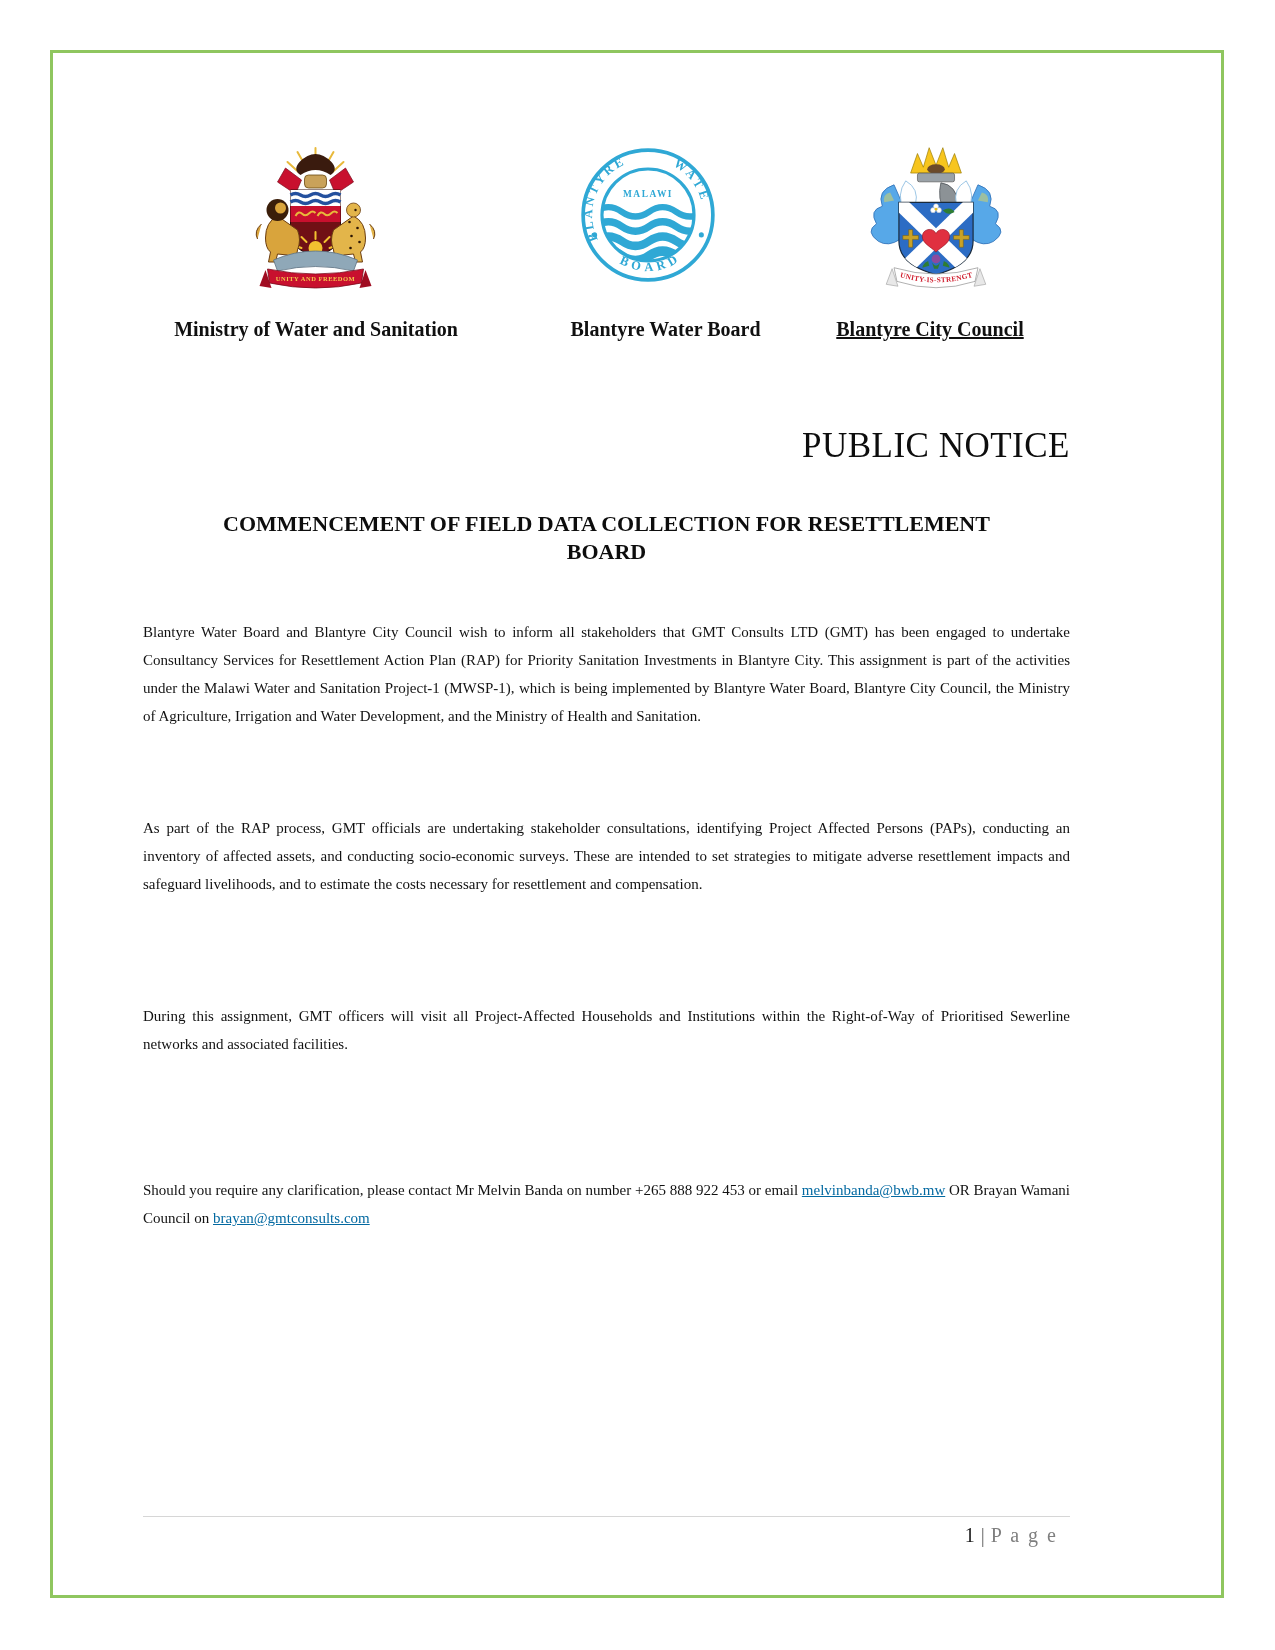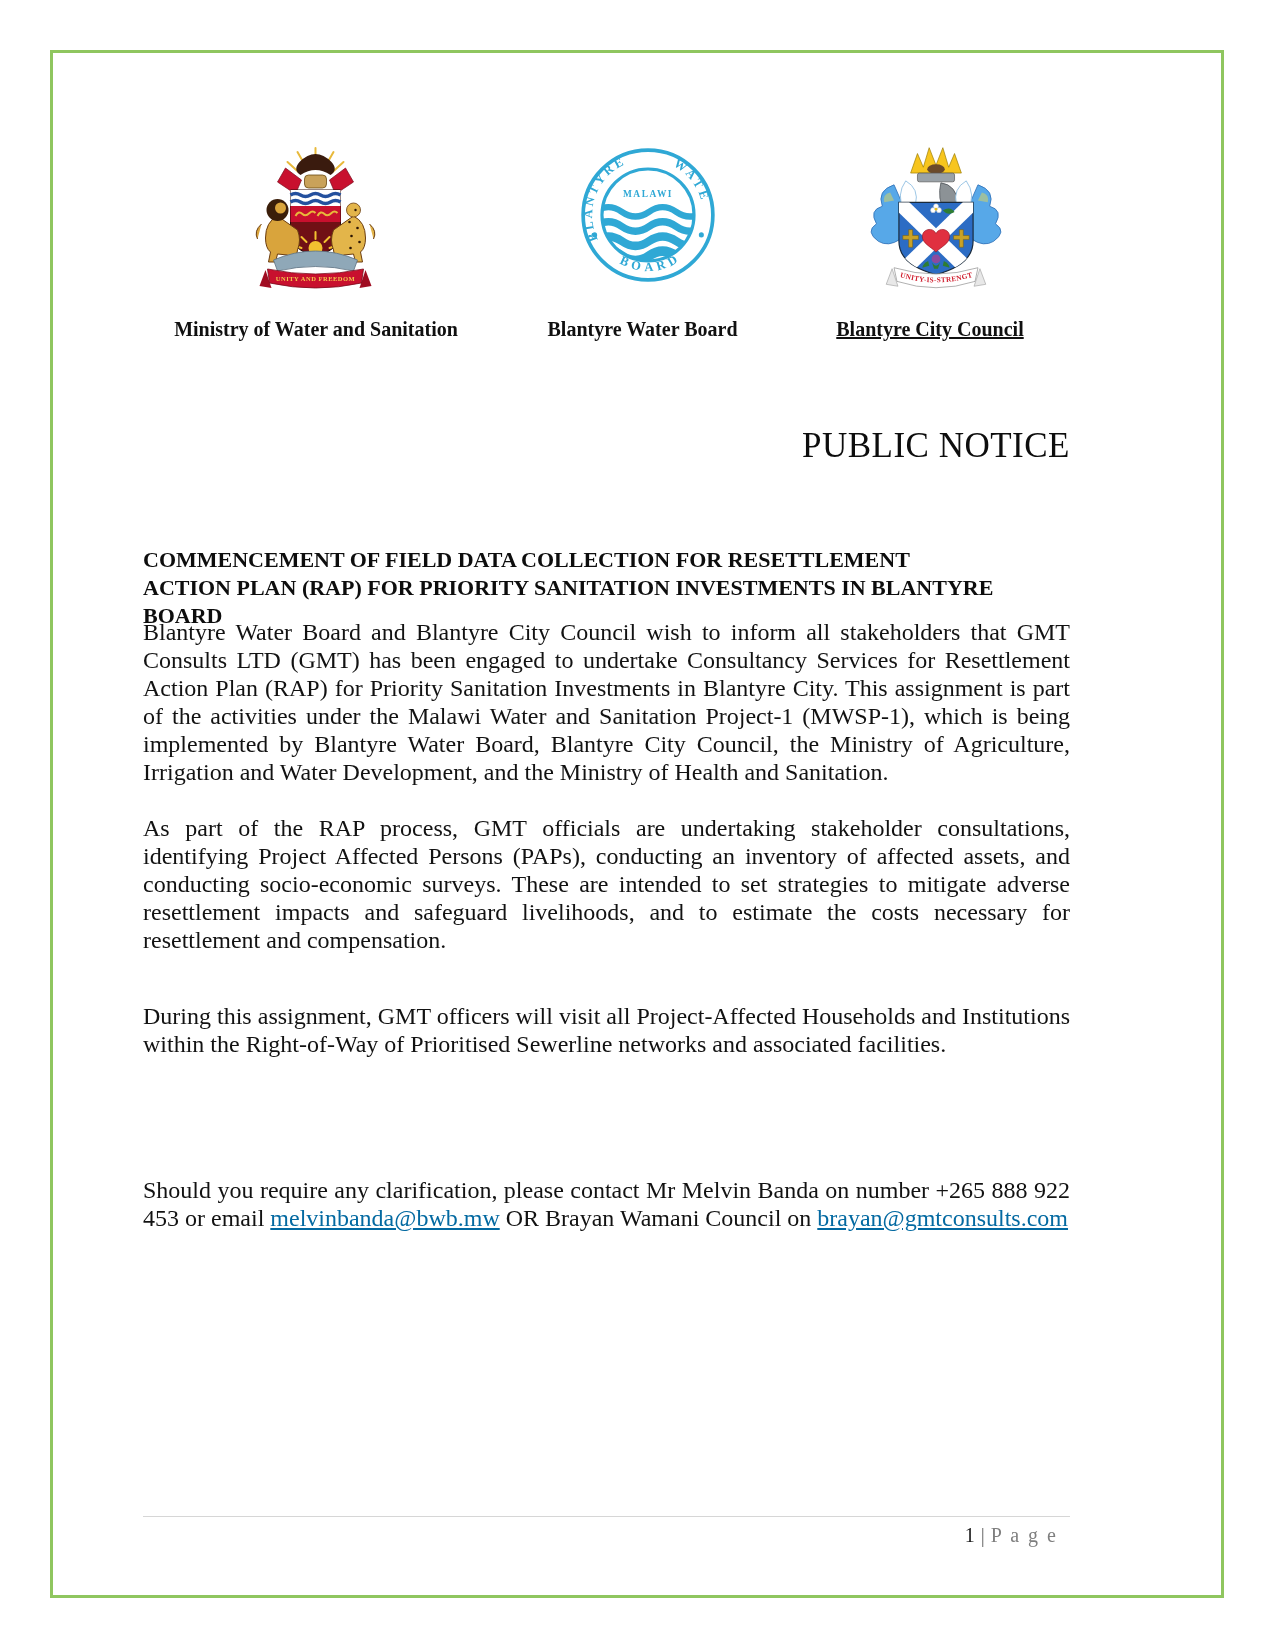--- a/index.html
+++ b/index.html
@@ -7,29 +7,29 @@
         font-family:"Liberation Serif",serif;color:#141414;}
   #page-border{position:absolute;left:50px;top:50px;width:1174px;height:1548px;
         border:3px solid #8fc65f;box-sizing:border-box;}
   .logo{position:absolute;}
   #logo-malawi{left:243px;top:142px;width:145px;height:150px;}
   #logo-bwb{left:580px;top:147px;width:136px;height:136px;}
   #logo-bcc{left:855px;top:140px;width:162px;height:152px;}
   .logo svg{width:100%;height:100%;display:block;}
   .logo-label{position:absolute;top:318px;font-weight:bold;font-size:20px;text-align:center;color:#101010;}
   #label-ministry{left:143px;width:346px;}
-  #label-bwb{left:505px;width:275px;}
+  #label-bwb{left:528px;width:275px;}
   #label-bcc{left:800px;width:260px;text-decoration:underline;}
   #page-title{position:absolute;left:143px;top:426px;width:927px;text-align:right;
         font-weight:normal;font-size:35px;letter-spacing:0.5px;color:#0d0d0d;}
-  #notice-heading{position:absolute;left:143px;top:510px;width:927px;text-align:left;
-        font-weight:bold;font-size:22px;line-height:28px;color:#0d0d0d;margin-top:36px;}
+  #notice-heading{position:absolute;left:143px;top:510px;width:927px;text-align:center;
+        font-weight:bold;font-size:22px;line-height:28px;color:#0d0d0d;}
   #notice-heading span{display:block;}
   .para{position:absolute;left:143px;width:927px;text-align:justify;
-        font-size:24px;line-height:28px;color:#121212;}
+        font-size:15px;line-height:28px;color:#121212;}
   #para-1{top:618px;}
   #para-2{top:814px;}
   #para-3{top:1002px;}
   #para-4{top:1088px;}
   #para-contact{top:1176px;}
   a.email-link{color:#0369a1;text-decoration:underline;cursor:pointer;}
   #footer-rule{position:absolute;left:143px;top:1516px;width:927px;height:0;
         border-top:1px solid #d6d6d6;}
   #footer-text{position:absolute;left:131px;top:1524px;width:927px;text-align:right;
         font-size:20px;color:#7f7f7f;}
@@ -196,21 +196,20 @@
   </div>
 
   <div class="logo-label" id="label-ministry">Ministry of Water and Sanitation</div>
   <div class="logo-label" id="label-bwb">Blantyre Water Board</div>
   <div class="logo-label" id="label-bcc">Blantyre City Council</div>
 
   <div id="page-title">PUBLIC NOTICE</div>
 
   <div id="notice-heading">
     <span>COMMENCEMENT OF FIELD DATA COLLECTION FOR RESETTLEMENT</span>
-    <span>ACTION PLAN (RAP) FOR PRIORITY SANITATION INVESTMENTS IN BLANTYRE</span>
     <span>BOARD</span>
   </div>
 
   <div class="para" id="para-1">Blantyre Water Board and Blantyre City Council wish to inform all stakeholders that GMT Consults LTD (GMT) has been engaged to undertake Consultancy Services for Resettlement Action Plan (RAP) for Priority Sanitation Investments in Blantyre City. This assignment is part of the activities under the Malawi Water and Sanitation Project-1 (MWSP-1), which is being implemented by Blantyre Water Board, Blantyre City Council, the Ministry of Agriculture, Irrigation and Water Development, and the Ministry of Health and Sanitation.</div>
   <div class="para" id="para-2">As part of the RAP process, GMT officials are undertaking stakeholder consultations, identifying Project Affected Persons (PAPs), conducting an inventory of affected assets, and conducting socio-economic surveys. These are intended to set strategies to mitigate adverse resettlement impacts and safeguard livelihoods, and to estimate the costs necessary for resettlement and compensation.</div>
   <div class="para" id="para-3">During this assignment, GMT officers will visit all Project-Affected Households and Institutions within the Right-of-Way of Prioritised Sewerline networks and associated facilities.</div>
 
   <div class="para" id="para-contact"><span>Should you require any clarification, please contact Mr Melvin Banda on number +265 888 922 453 or email </span><a class="email-link">melvinbanda@bwb.mw</a><span> OR Brayan Wamani Council on </span><a class="email-link">brayan@gmtconsults.com</a></div>
 
   <div id="footer-rule"></div>

